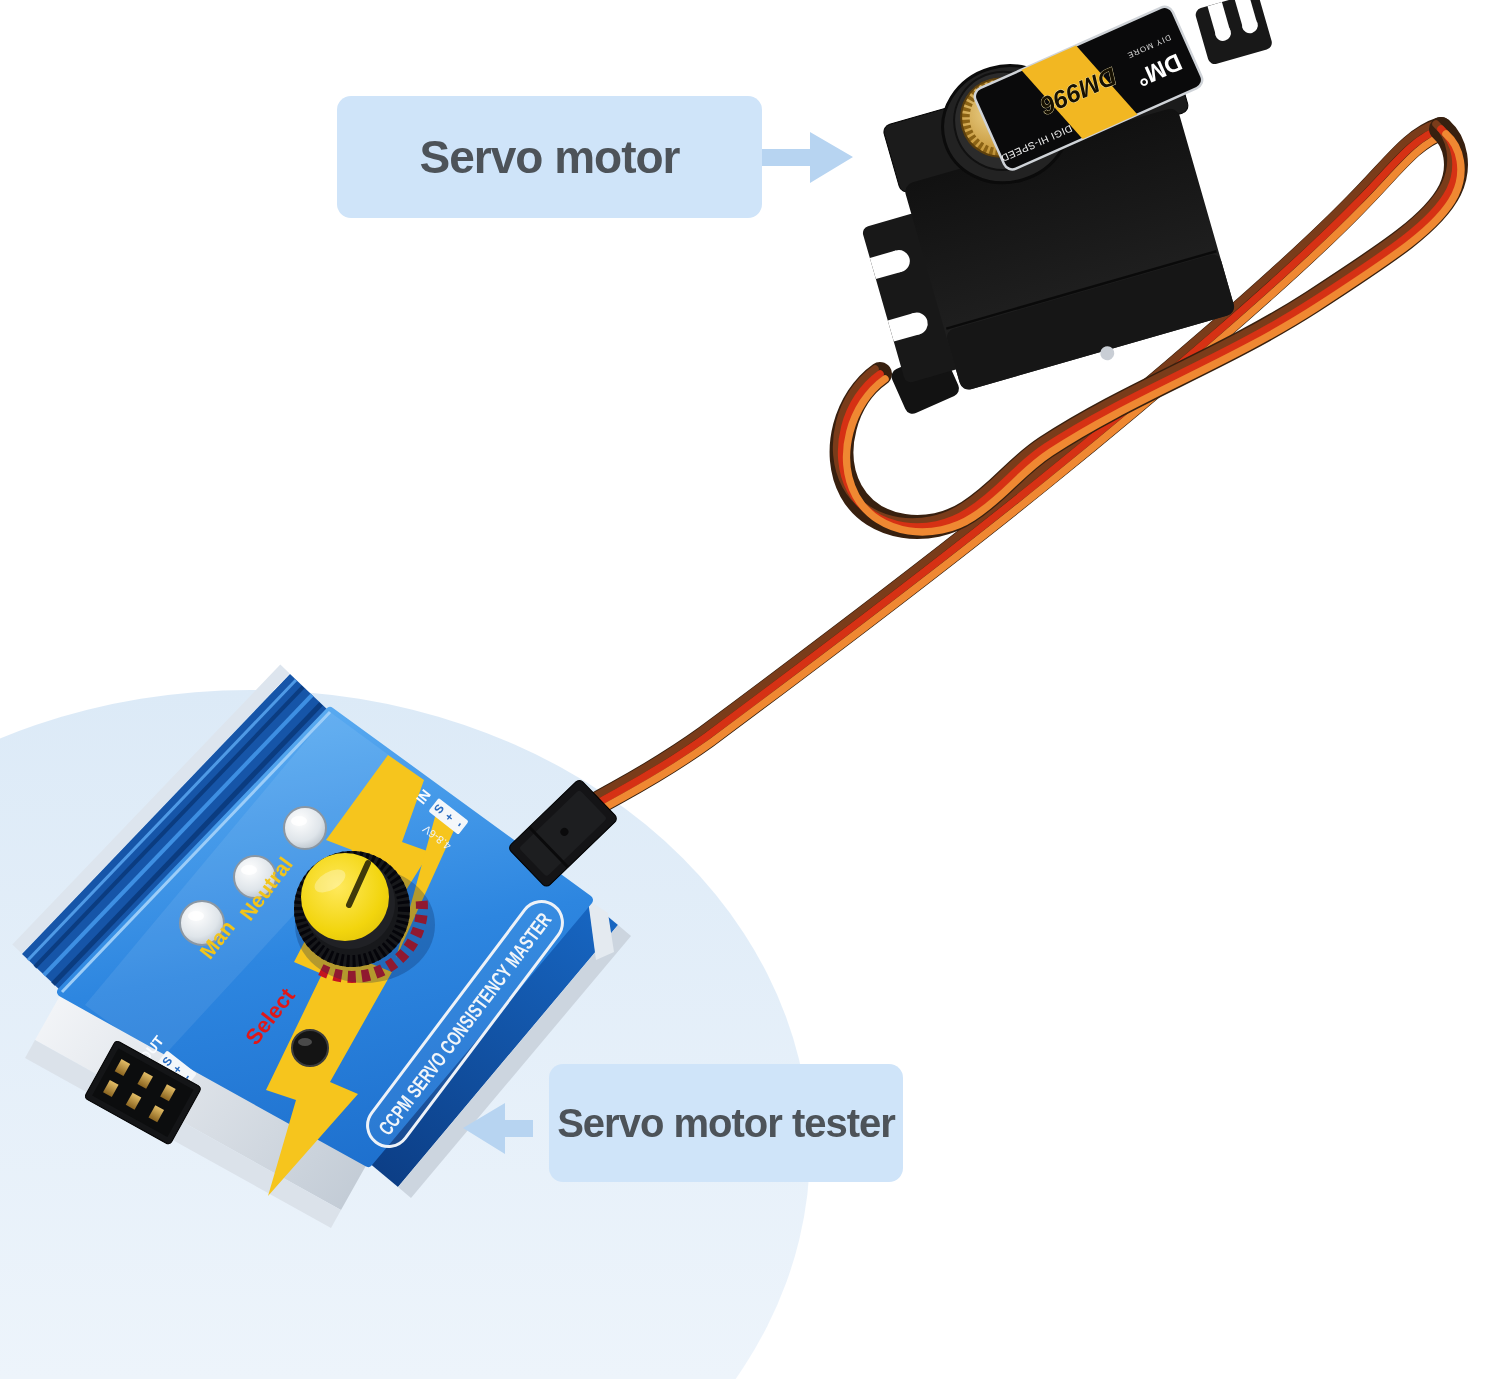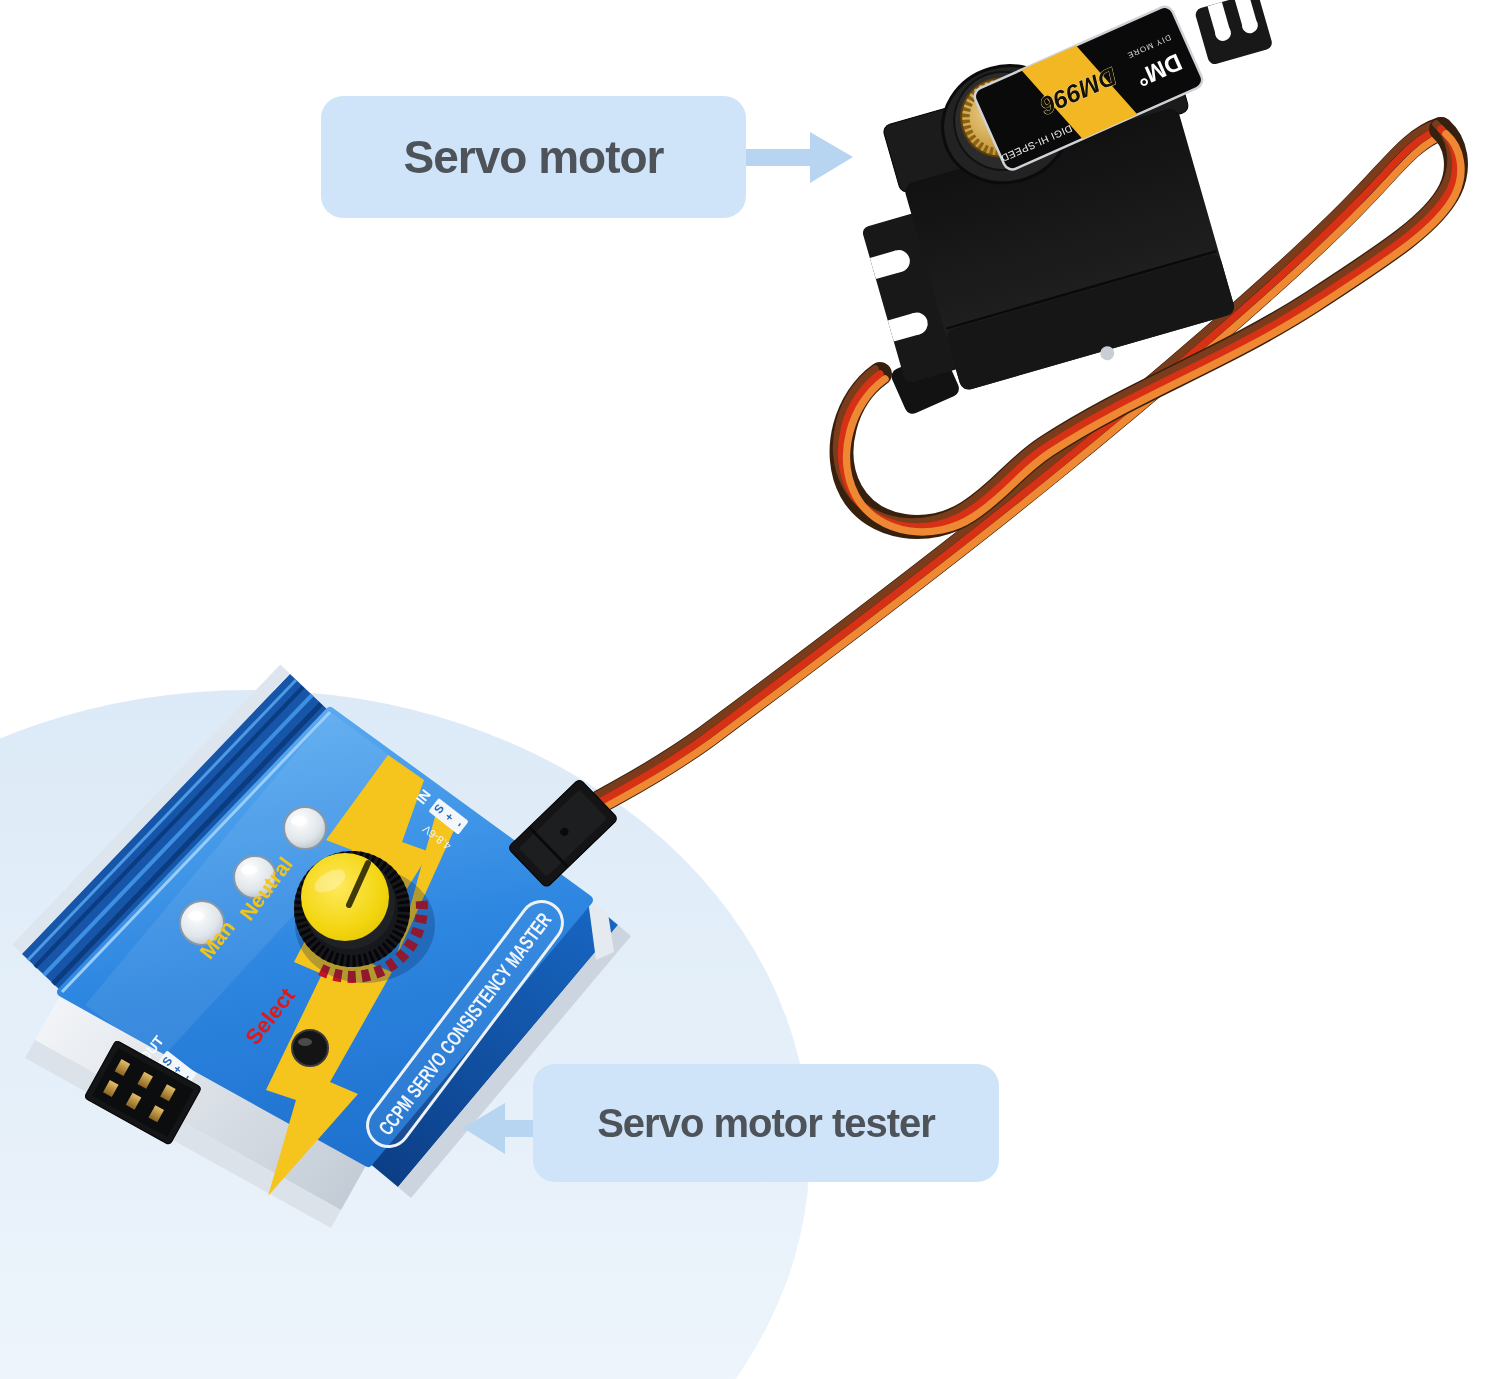--- a/index.html
+++ b/index.html
@@ -3,26 +3,26 @@
 <meta charset="utf-8">
 <style>
   html,body { margin:0; padding:0; }
   body {
     width:1500px; height:1379px; position:relative; overflow:hidden;
     background:#ffffff;
     font-family:"Liberation Sans", sans-serif;
   }
   #scene { position:absolute; left:0; top:0; }
   .callout {
-    position:absolute; background:#cfe4f9; border-radius:22px;
+    position:absolute; background:#cfe4f9; border-radius:14px;
     display:flex; align-items:center; justify-content:center;
-    color:#4d5359; font-weight:bold; letter-spacing:-1px;
+    color:#4d5359; font-weight:bold; letter-spacing:-1px;margin-left:16px;
   }
   #callout-servo  { left:321px; top:96px;  width:425px; height:122px; font-size:46px; }
-  #callout-tester { left:533px; top:1064px; width:466px; height:118px; font-size:40px; }
+  #callout-tester { left:533px; top:1064px; width:354px; height:118px; font-size:40px; }
 </style>
 </head>
 <body>
 
 <svg id="scene" width="1500" height="1379" viewBox="0 0 1500 1379">
   <defs>
     <linearGradient id="circleGrad" x1="0" y1="690" x2="0" y2="1379" gradientUnits="userSpaceOnUse">
       <stop offset="0" stop-color="#dceaf7"></stop>
         <stop offset="1" stop-color="#edf4fb"></stop>
     </linearGradient>

